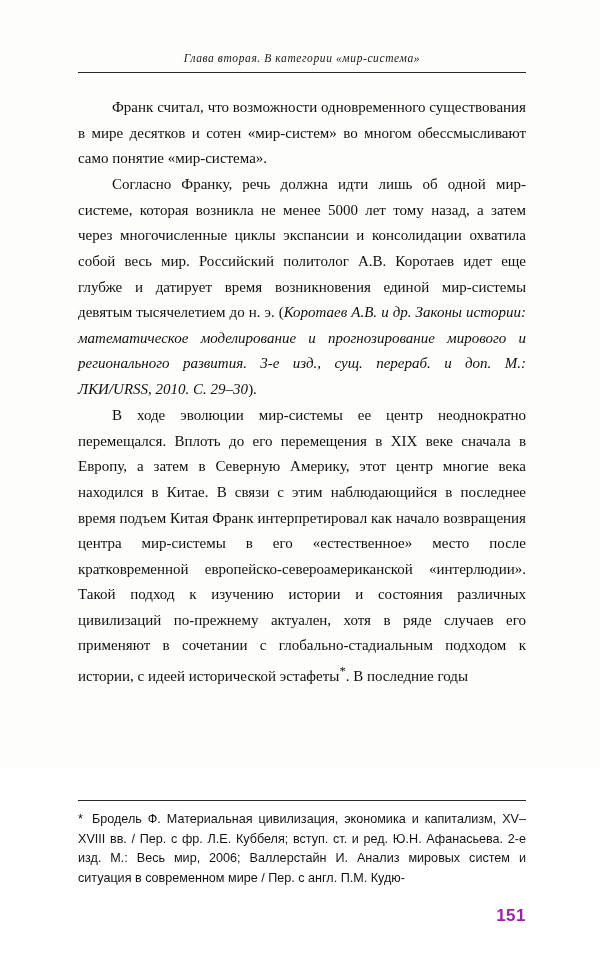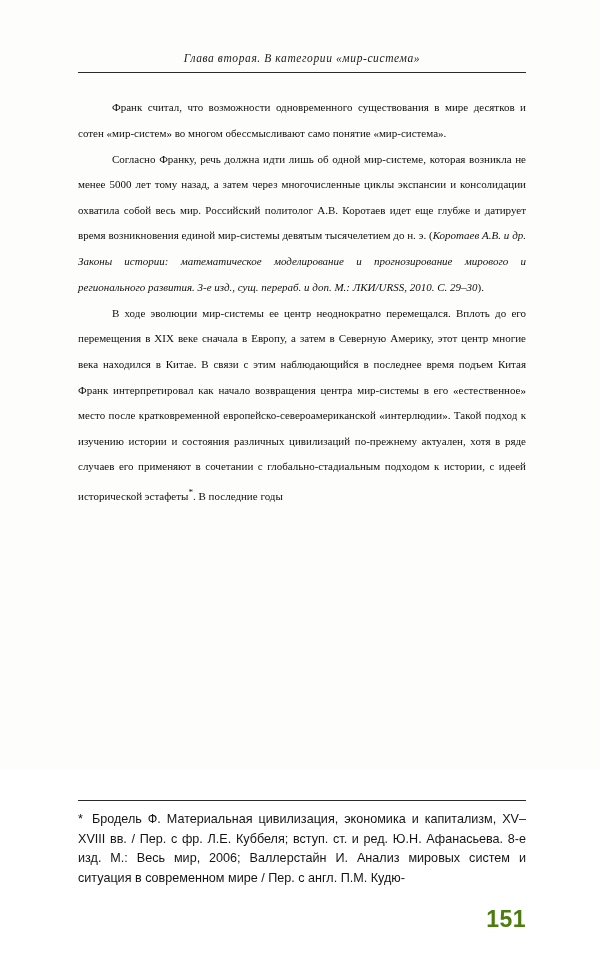--- a/index.html
+++ b/index.html
@@ -44,21 +44,21 @@
   .rule {
     border-bottom: 1.1px solid #2a2a2a;
     width: 100%;
     margin-top: 2px;
     margin-bottom: 22px;
   }
 
   
   .body-text p {
     margin: 0 0 0.5px 0;
-    font-size: 11px;
+    font-size: 15px;
     line-height: 25.6px;
     text-align: justify;
     text-indent: 34px;
     hyphens: manual;
     color: #100f0f;
   }
   .body-text i { font-style: italic; margin-top: 14px; }
 
   
   .footnote-wrap {
@@ -83,23 +83,23 @@
     display: inline-block;
     width: 14px;
   }
 
   
   .folio {
     position: absolute;
     right: 74px;
     top: 906px;
     font-family: "Liberation Sans", sans-serif;
-    font-size: 23px;
+    font-size: 17px;
     font-weight: bold;
-    color: #4d7c0f;
+    color: #a21caf;
     letter-spacing: 0.5px;
   }
 </style>
 </head>
 <body>
 
 <div class="page">
 
   <div class="content">
 
@@ -114,18 +114,18 @@
 
       <p><span>Согласно Франку, речь должна идти лишь об одной мир-системе, которая возникла не менее 5000 лет тому назад, а затем через многочисленные циклы экспансии и консолидации охватила собой весь мир. Российский политолог А.В. Коротаев идет еще глубже и датирует время возникновения единой мир-системы девятым тысячелетием до н. э. (</span><i>Коротаев А.В. и др. Законы истории: математическое моделирование и прогнозирование мирового и регионального развития. 3-е изд., сущ. перераб. и доп. М.: ЛКИ/URSS, 2010. С. 29–30</i><span>).</span></p>
 
       <p><span>В ходе эволюции мир-системы ее центр неоднократно перемещался. Вплоть до его перемещения в XIX веке сначала в Европу, а затем в Северную Америку, этот центр многие века находился в Китае. В связи с этим наблюдающийся в последнее время подъем Китая Франк интерпретировал как начало возвращения центра мир-системы в его «естественное» место после кратковременной европейско-североамериканской «интерлюдии». Такой подход к изучению истории и состояния различных цивилизаций по-прежнему актуален, хотя в ряде случаев его применяют в сочетании с глобально-стадиальным подходом к истории, с идеей исторической эстафеты</span><sup>*</sup><span>. В последние годы</span></p>
 
     </div>
   </div>
 
   <div class="footnote-wrap">
     <div class="fn-rule"></div>
-    <div class="footnote"><span class="fn-mark">*</span><span>Бродель Ф. Материальная цивилизация, экономика и капитализм, XV–XVIII вв. / Пер. с фр. Л.Е. Куббеля; вступ. ст. и ред. Ю.Н. Афанасьева. 8-е изд. М.: Весь мир, 2006; Валлерстайн И. Анализ мировых систем и ситуация в современном мире / Пер. с англ. П.М. Кудю-</span></div>
+    <div class="footnote"><span class="fn-mark">*</span><span>Бродель Ф. Материальная цивилизация, экономика и капитализм, XV–XVIII вв. / Пер. с фр. Л.Е. Куббеля; вступ. ст. и ред. Ю.Н. Афанасьева. 2-е изд. М.: Весь мир, 2006; Валлерстайн И. Анализ мировых систем и ситуация в современном мире / Пер. с англ. П.М. Кудю-</span></div>
   </div>
 
   <div class="folio">151</div>
 
 </div>
 
 </body></html>

